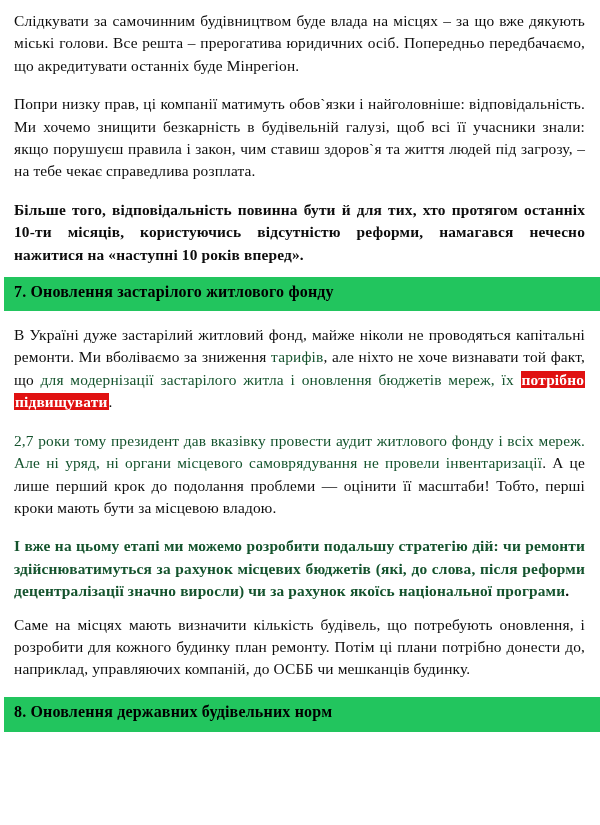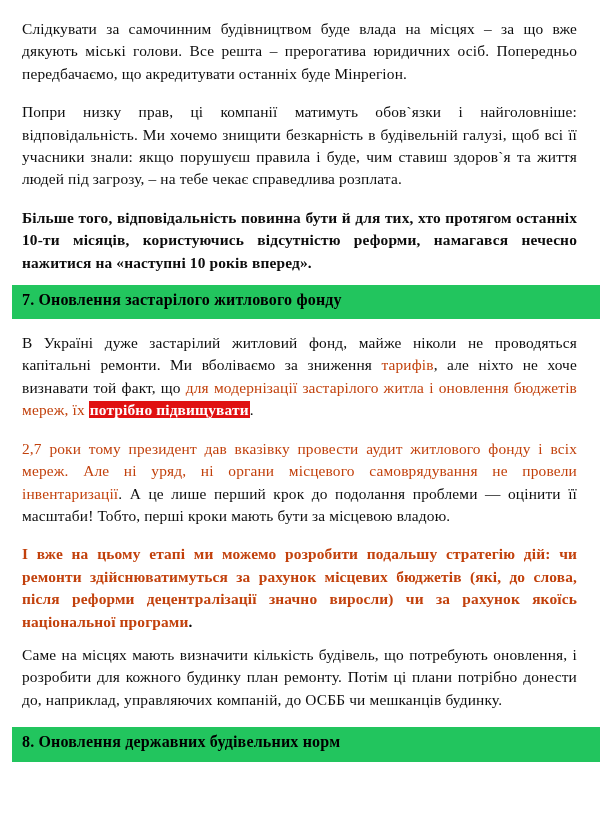--- a/index.html
+++ b/index.html
@@ -13,42 +13,42 @@
     height: 825px;
     overflow: hidden;
     font-family: "Liberation Serif", "DejaVu Serif", serif;
     color: #000000;
   }
   .page {
     width: 600px;
     height: 825px;
     position: relative;
     box-sizing: border-box;
-    padding: 12px;
+    padding: 4px;
   }
   .body-wrap {
     padding: 6px 11px 0 10px;
   }
   p.para {
     margin: 0 0 16px 0;
     font-size: 15.4px;
     line-height: 22.4px;
     text-align: justify;
     text-justify: inter-word;
     color: #0d0d0d;
     letter-spacing: 0.01em;
     -webkit-hyphens: none;
     hyphens: none;
   }
   p.para.last-before-head {
     margin-bottom: 11px;
     font-weight: bold;
   }
   .red {
-    color: #c2410c;
+    color: #14532d;
   }
   .redhl {
     background-color: #e01111;
     color: #ffffff;
     font-weight: bold;
     padding: 0 1px;
     box-decoration-break: clone;
     -webkit-box-decoration-break: clone;
   }
   .section-head {
@@ -73,21 +73,21 @@
 </style>
 </head>
 <body>
 
 <div class="page">
 
   <div class="body-wrap">
 
     <p class="para">Слідкувати за самочинним будівництвом буде влада на місцях – за що вже дякують міські голови. Все решта – прерогатива юридичних осіб. Попередньо передбачаємо, що акредитувати останніх буде Мінрегіон.</p>
 
-    <p class="para">Попри низку прав, ці компанії матимуть обов`язки і найголовніше: відповідальність. Ми хочемо знищити безкарність в будівельній галузі, щоб всі її учасники знали: якщо порушуєш правила і буде, чим ставиш здоров`я та життя людей під загрозу, – на тебе чекає справедлива розплата.</p>
+    <p class="para">Попри низку прав, ці компанії матимуть обов`язки і найголовніше: відповідальність. Ми хочемо знищити безкарність в будівельній галузі, щоб всі її учасники знали: якщо порушуєш правила і закон, чим ставиш здоров`я та життя людей під загрозу, – на тебе чекає справедлива розплата.</p>
 
     <p class="para last-before-head">Більше того, відповідальність повинна бути й для тих, хто протягом останніх 10-ти місяців, користуючись відсутністю реформи, намагався нечесно нажитися на «наступні 10 років вперед».</p>
   </div>
 
   <div class="section-head">
     <span class="head-num">7.</span><span>Оновлення застарілого житлового фонду</span>
   </div>
 
   <div class="body-wrap" style="padding-top:0;">
 

